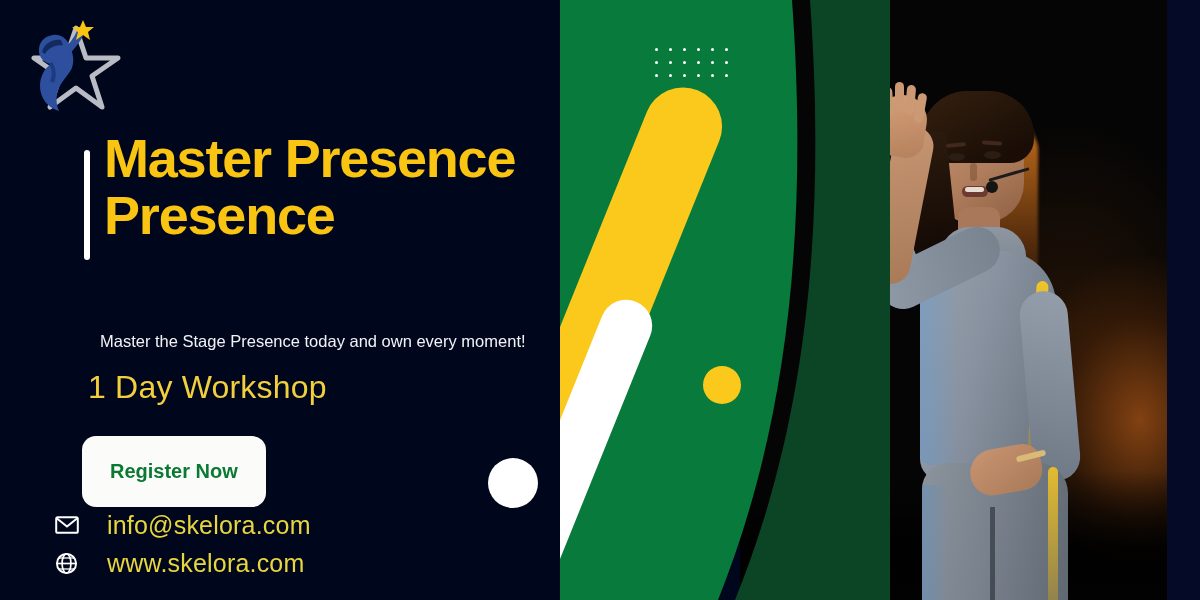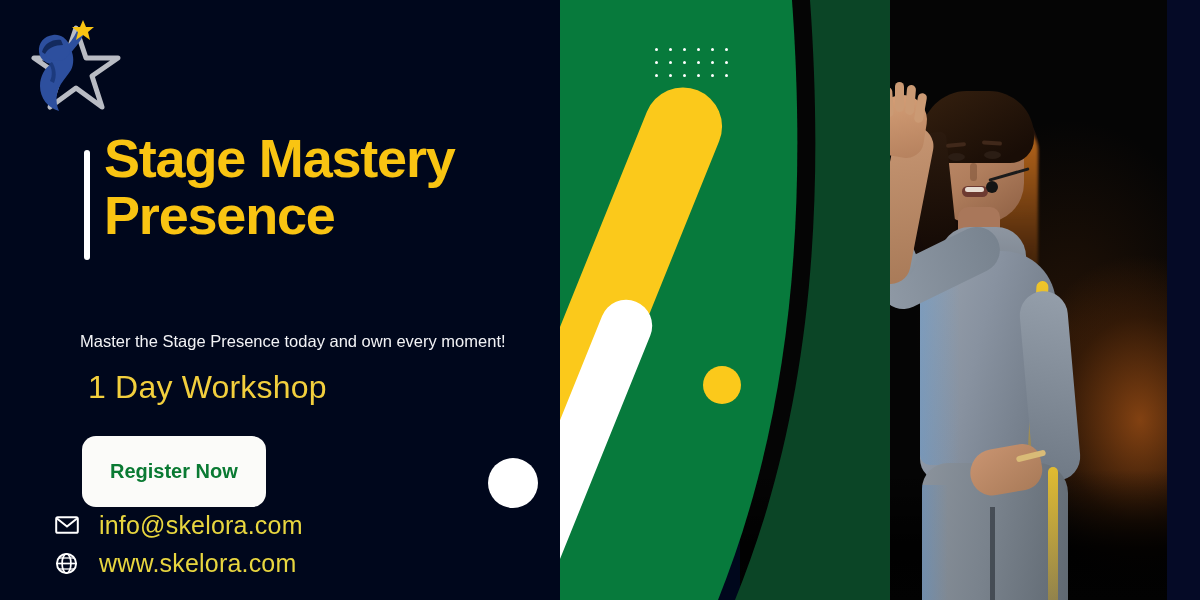--- a/index.html
+++ b/index.html
@@ -152,41 +152,41 @@
     position:absolute;left:84px;top:150px;width:6px;height:110px;
     background:#ffffff;border-radius:3px;
   }
   .title{
     position:absolute;left:104px;top:130px;width:560px;
     color:#f9c412;
     font-size:54px;line-height:57px;font-weight:bold;
     letter-spacing:-1.2px;
   }
   .subtitle{
-    position:absolute;left:80px;top:330px;width:490px;
+    position:absolute;left:100px;top:330px;width:490px;
     color:#f2f3f6;font-size:16.5px;line-height:23px;font-weight:normal;
   }
   .workshop{
     position:absolute;left:88px;top:368px;
     color:#f2cf3d;font-size:32px;line-height:38px;font-weight:300;
     letter-spacing:.2px;
   }
   .cta{
     position:absolute;left:82px;top:436px;
     background:#fbfbf9;color:#0a7a33;
     font-size:20px;font-weight:bold;
     padding:24px 28px;border-radius:14px;
     border:none;cursor:pointer;
     font-family:"Liberation Sans", sans-serif;
   }
   .contact{position:absolute;left:55px;top:506px;}
   .crow{display:flex;align-items:center;height:38px;}
   .crow .ico{width:30px;height:26px;display:flex;align-items:center;justify-content:flex-start;}
   .crow .txt{
-    color:#e8d63f;font-size:25px;font-weight:300;letter-spacing:.2px;margin-left:14px;
+    color:#e8d63f;font-size:25px;font-weight:300;letter-spacing:.2px;margin-left:22px;
   }
 
   
   .dot-grid{position:absolute;left:655px;top:48px;}
   .dot{position:absolute;width:3px;height:3px;background:#ffffff;border-radius:50%;}
   .white-circle{
     position:absolute;left:488px;top:458px;width:50px;height:50px;
     background:#ffffff;border-radius:50%;
   }
 </style>
@@ -293,21 +293,21 @@
         <path d="M28 38 C30 30 38 25 47 26 L49 31 C41 31 34 34 31 40 Z" fill="#132a5e"></path>
         <path d="M38 48 C42 54 43 62 40 69 L36 67 C39 61 38 54 35 50 Z" fill="#1c3a7d"></path>
 
         <path d="M69 6 L72 13 L80 13 L74 18 L76 26 L69 21 L62 26 L64 18 L58 13 L66 13 Z" fill="#f9c412"></path>
       </svg>
     </div>
 
     <div class="title-bar"></div>
 
     <div class="title">
-      <div>Stage Mastery</div>
+      <div>Master Presence</div>
       <div>Presence</div>
     </div>
 
     <div class="subtitle">Master the Stage Presence today and own every moment!</div>
 
     <div class="workshop">1 Day Workshop</div>
 
     <button class="cta">Register Now</button>
 
     <div class="contact">

